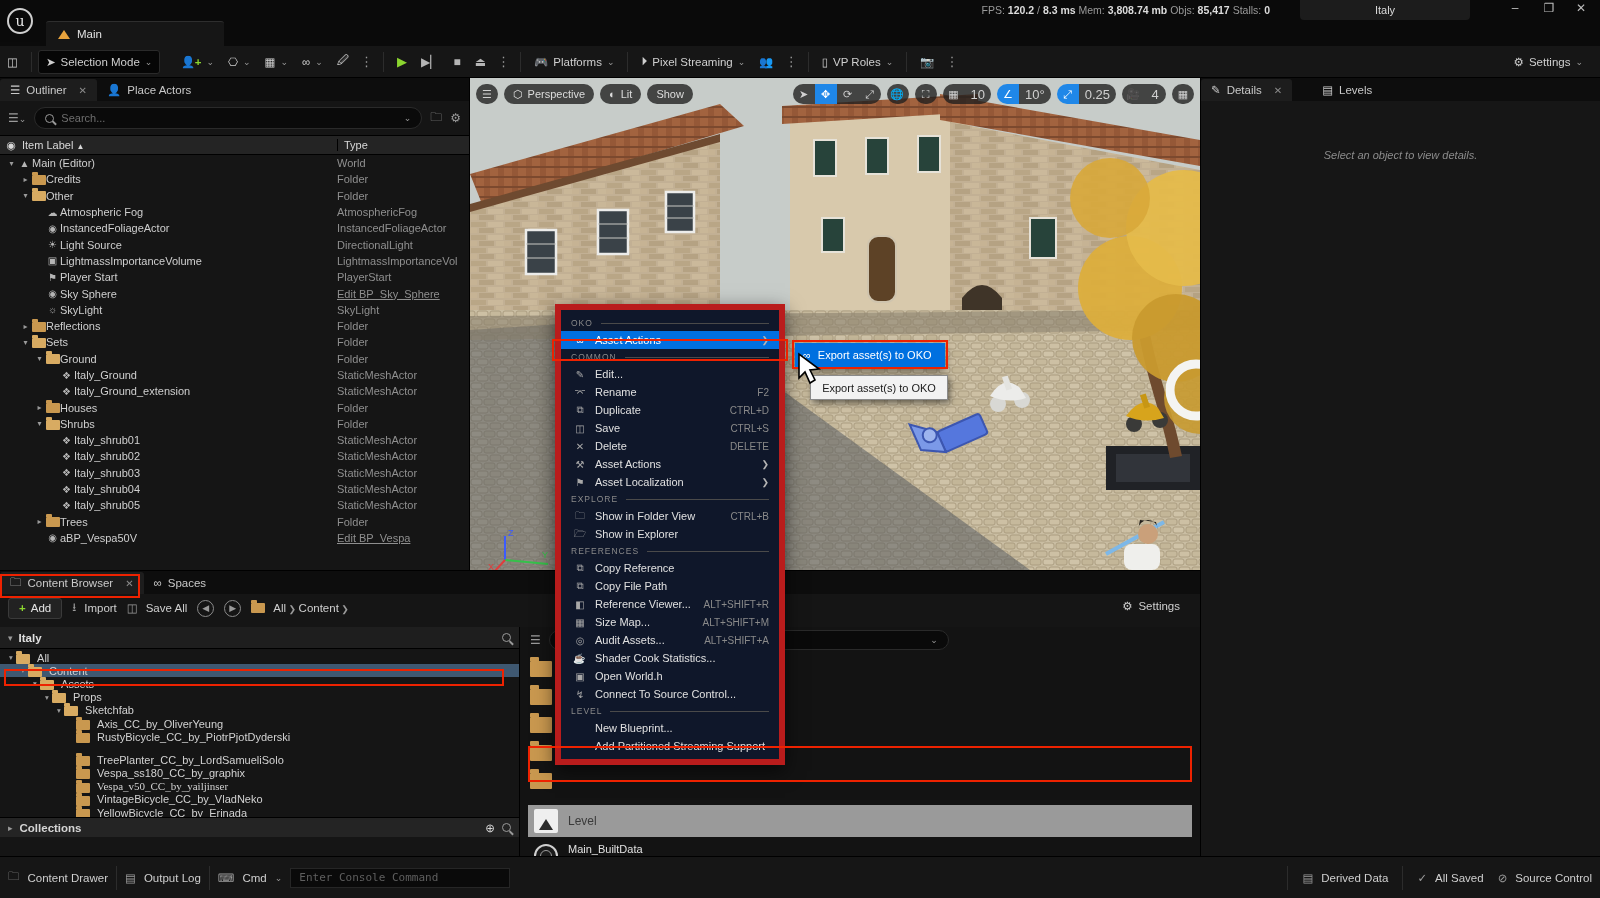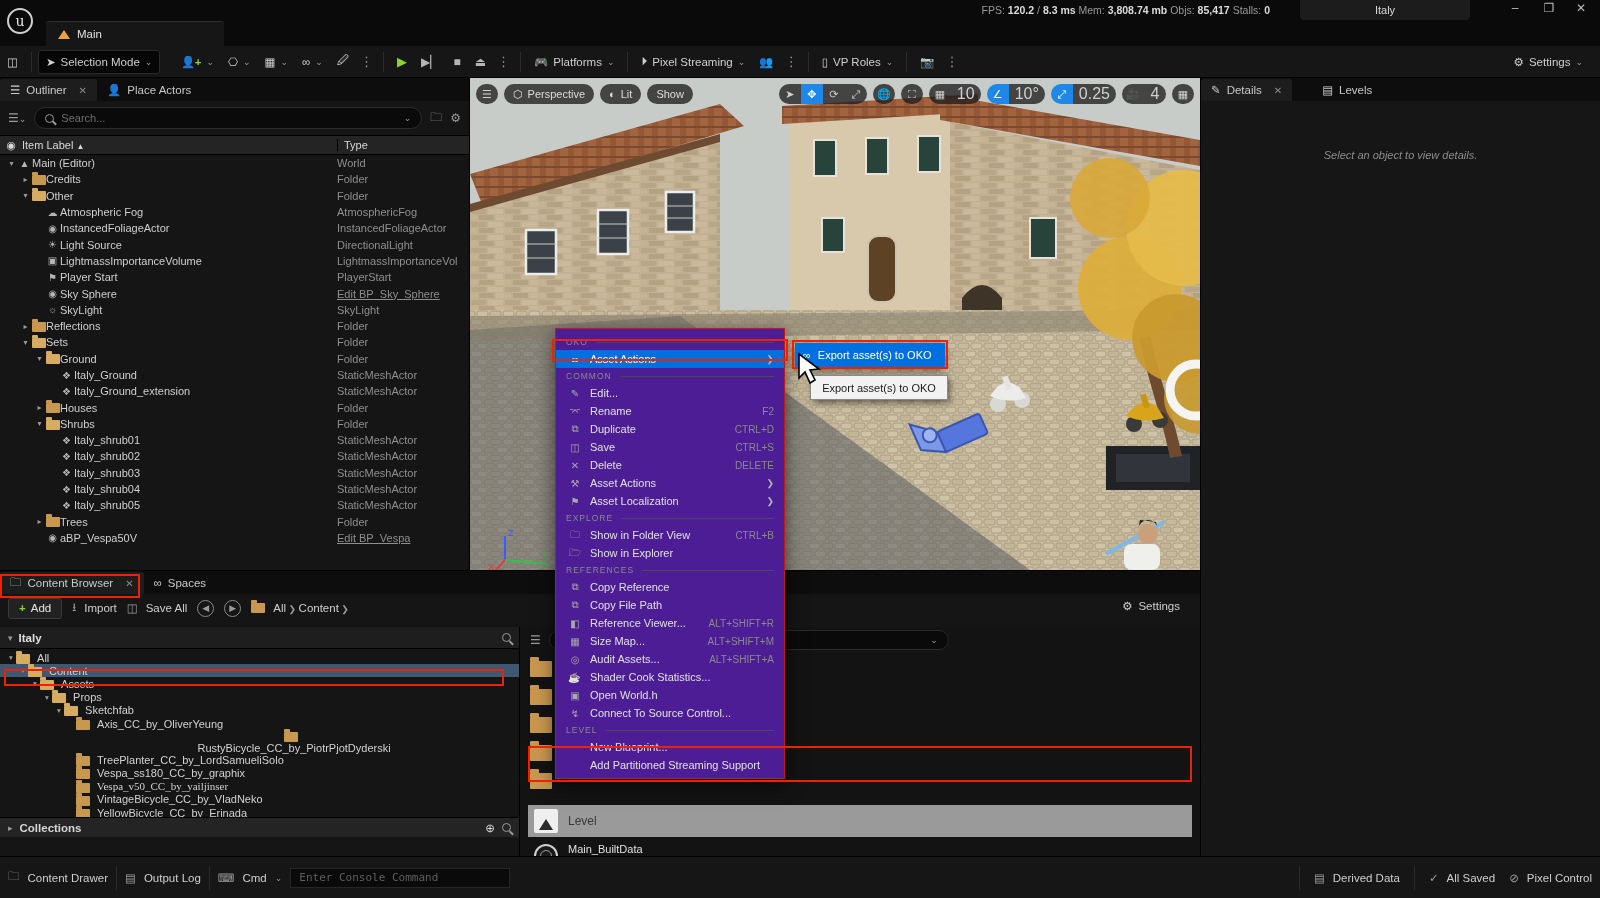--- a/index.html
+++ b/index.html
@@ -67,21 +67,21 @@
   .link { color:#5aa9f0; text-decoration:underline; }
   #outfoot { height:22px; background:#242424; border-top:1px solid #000; line-height:22px; padding-left:12px; font-size:11px; color:#b9b9b9;margin-top:28px; }
 
   
   #viewport { left:470px; top:78px; width:730px; height:492px; background:#777; overflow:hidden; }
   #vtool { position:absolute; left:0; top:4px; width:730px; height:24px; display:flex; align-items:center; padding:0 6px; gap:6px; z-index:10; }
   .vpill { height:20px; background:rgba(30,30,30,.78); border-radius:10px; display:flex; align-items:center; gap:5px; padding:0 9px; color:#dcdcdc; font-size:11px; }
   .vico { height:20px; min-width:22px; background:rgba(30,30,30,.78); display:flex; align-items:center; justify-content:center; color:#d0d0d0; font-size:11px; padding:0 3px; }
   .vico.on { background:#1f87e8; color:#fff; }
   .vgroup { display:flex; border-radius:10px; overflow:hidden; }
-  .vnum { font-size:16px; padding:0 6px; }
+  .vnum { font-size:13px; padding:0 6px; }
 
   
   #rightpanel { left:1200px; top:78px; width:400px; height:778px; background:#161616; border-left:1px solid #000; }
   #details-empty { text-align:center; margin-top:48px; font-size:11px; color:#8c8c8c; font-style:italic; }
 
   
   #cbrowser { left:0; top:570px; width:1200px; height:286px; background:#151515; border-top:1px solid #000; }
   #cbtool { display:flex; align-items:center; height:28px; padding:0 8px; gap:10px; position:relative; }
   #addbtn { height:21px; background:#222; border:1px solid #3a3a3a; border-radius:3px; display:flex; align-items:center; gap:5px; padding:0 10px; font-size:11.5px; color:#e3e3e3; }
   #addbtn .plus { color:#8bd52f; font-weight:bold; }
@@ -111,21 +111,21 @@
   #cbstatus { position:absolute; left:10px; top:268px; font-size:11px; color:#9a9a9a; }
 
   
   #statusbar { left:0; top:856px; width:1600px; height:42px; background:#161616; border-top:1px solid #000; display:flex; align-items:center; padding:0 8px; gap:8px; font-size:11.5px; color:#c9c9c9; }
   .sbsep { width:1px; height:24px; background:#2c2c2c; }
   #console { width:220px; height:20px; background:#0a0a0a; border:1px solid #262626; color:#6e6e6e; font-family:"DejaVu Sans Mono", monospace; font-size:11px; padding:0 8px; }
   #console::placeholder { color:#5f5f5f; }
   #sbright { margin-left:auto; display:flex; align-items:center; gap:14px; }
 
   
-  #ctxmenu { left:555px; top:328px; width:230px; background:#4c1d95; border:1px solid #b91c1c; box-shadow:0 6px 18px rgba(0,0,0,.6); z-index:50; padding:5px 0 4px 0; }
+  #ctxmenu { left:555px; top:304px; width:230px; background:#0f172a; border:6px solid #b91c1c; box-shadow:0 6px 18px rgba(0,0,0,.6); z-index:50; padding:5px 0 4px 0; }
   .csec { height:16px; display:flex; align-items:center; gap:8px; padding:0 10px; font-size:8.5px; letter-spacing:1px; color:#8a8a8a; }
   .csec .rule { flex:1; height:1px; background:#4a4a4a; }
   .citem { height:18px; display:flex; align-items:center; gap:8px; padding:0 10px 0 12px; font-size:11px; color:#e0e0e0; }
   .citem .ci { width:14px; text-align:center; color:#a8a8a8; font-size:10px; flex:none; }
   .citem .cl { flex:1; white-space:nowrap; overflow:hidden; }
   .citem .sc { color:#8a8a8a; font-size:10px; }
   .citem .sub { color:#b5b5b5; font-size:9px; }
   .citem.hl { background:#0070e0; color:#fff; }
   .citem.hl .ci { color:#fff; }
   #submenu { left:795px; top:343px; width:150px; height:24px; background:#0070e0; z-index:55; display:flex; align-items:center; gap:7px; padding:0 8px; font-size:11px; color:#fff; box-shadow:0 4px 10px rgba(0,0,0,.5); }
@@ -646,21 +646,21 @@
           <div class="crow" style="padding-left: 54px;">
             <span class="arr">▾</span>
             <span class="oi" style="width: 18px;"><span class="folder open"></span></span>
             <span>&nbsp;Sketchfab</span>
           </div>
           <div class="crow" style="padding-left: 66px;">
             <span class="arr"></span>
             <span class="oi" style="width: 18px;"><span class="folder"></span></span>
             <span>&nbsp;Axis_CC_by_OliverYeung</span>
           </div>
-          <div class="crow" style="padding-left: 66px; flex-direction: column;">
+          <div class="crow" style="padding-left: 66px;">
             <span class="arr"></span>
             <span class="oi" style="width: 18px;"><span class="folder"></span></span>
             <span>&nbsp;RustyBicycle_CC_by_PiotrPjotDyderski</span>
           </div>
           <div class="crow" style="padding-left: 66px; margin-top: 10px;">
             <span class="arr"></span>
             <span class="oi" style="width: 18px;"><span class="folder"></span></span>
             <span>&nbsp;TreePlanter_CC_by_LordSamueliSolo</span>
           </div>
           <div class="crow" style="padding-left: 66px;">
@@ -751,21 +751,21 @@
           <span class="ico dim">▤</span>
           <span>Derived Data</span>
         </div>
       <div class="sbsep"></div>
       <div class="crumb">
           <span class="ico dim">✓</span>
           <span>All Saved</span>
         </div>
       <div class="crumb">
           <span class="ico dim">⊘</span>
-          <span>Pixel Control</span>
+          <span>Source Control</span>
         </div>
     </div>
   </div>
 
   <div id="ctxmenu" class="abs">
       <div class="csec">
         <span>OKO</span>
         <span class="rule"></span>
       </div>
       <div class="citem hl">

